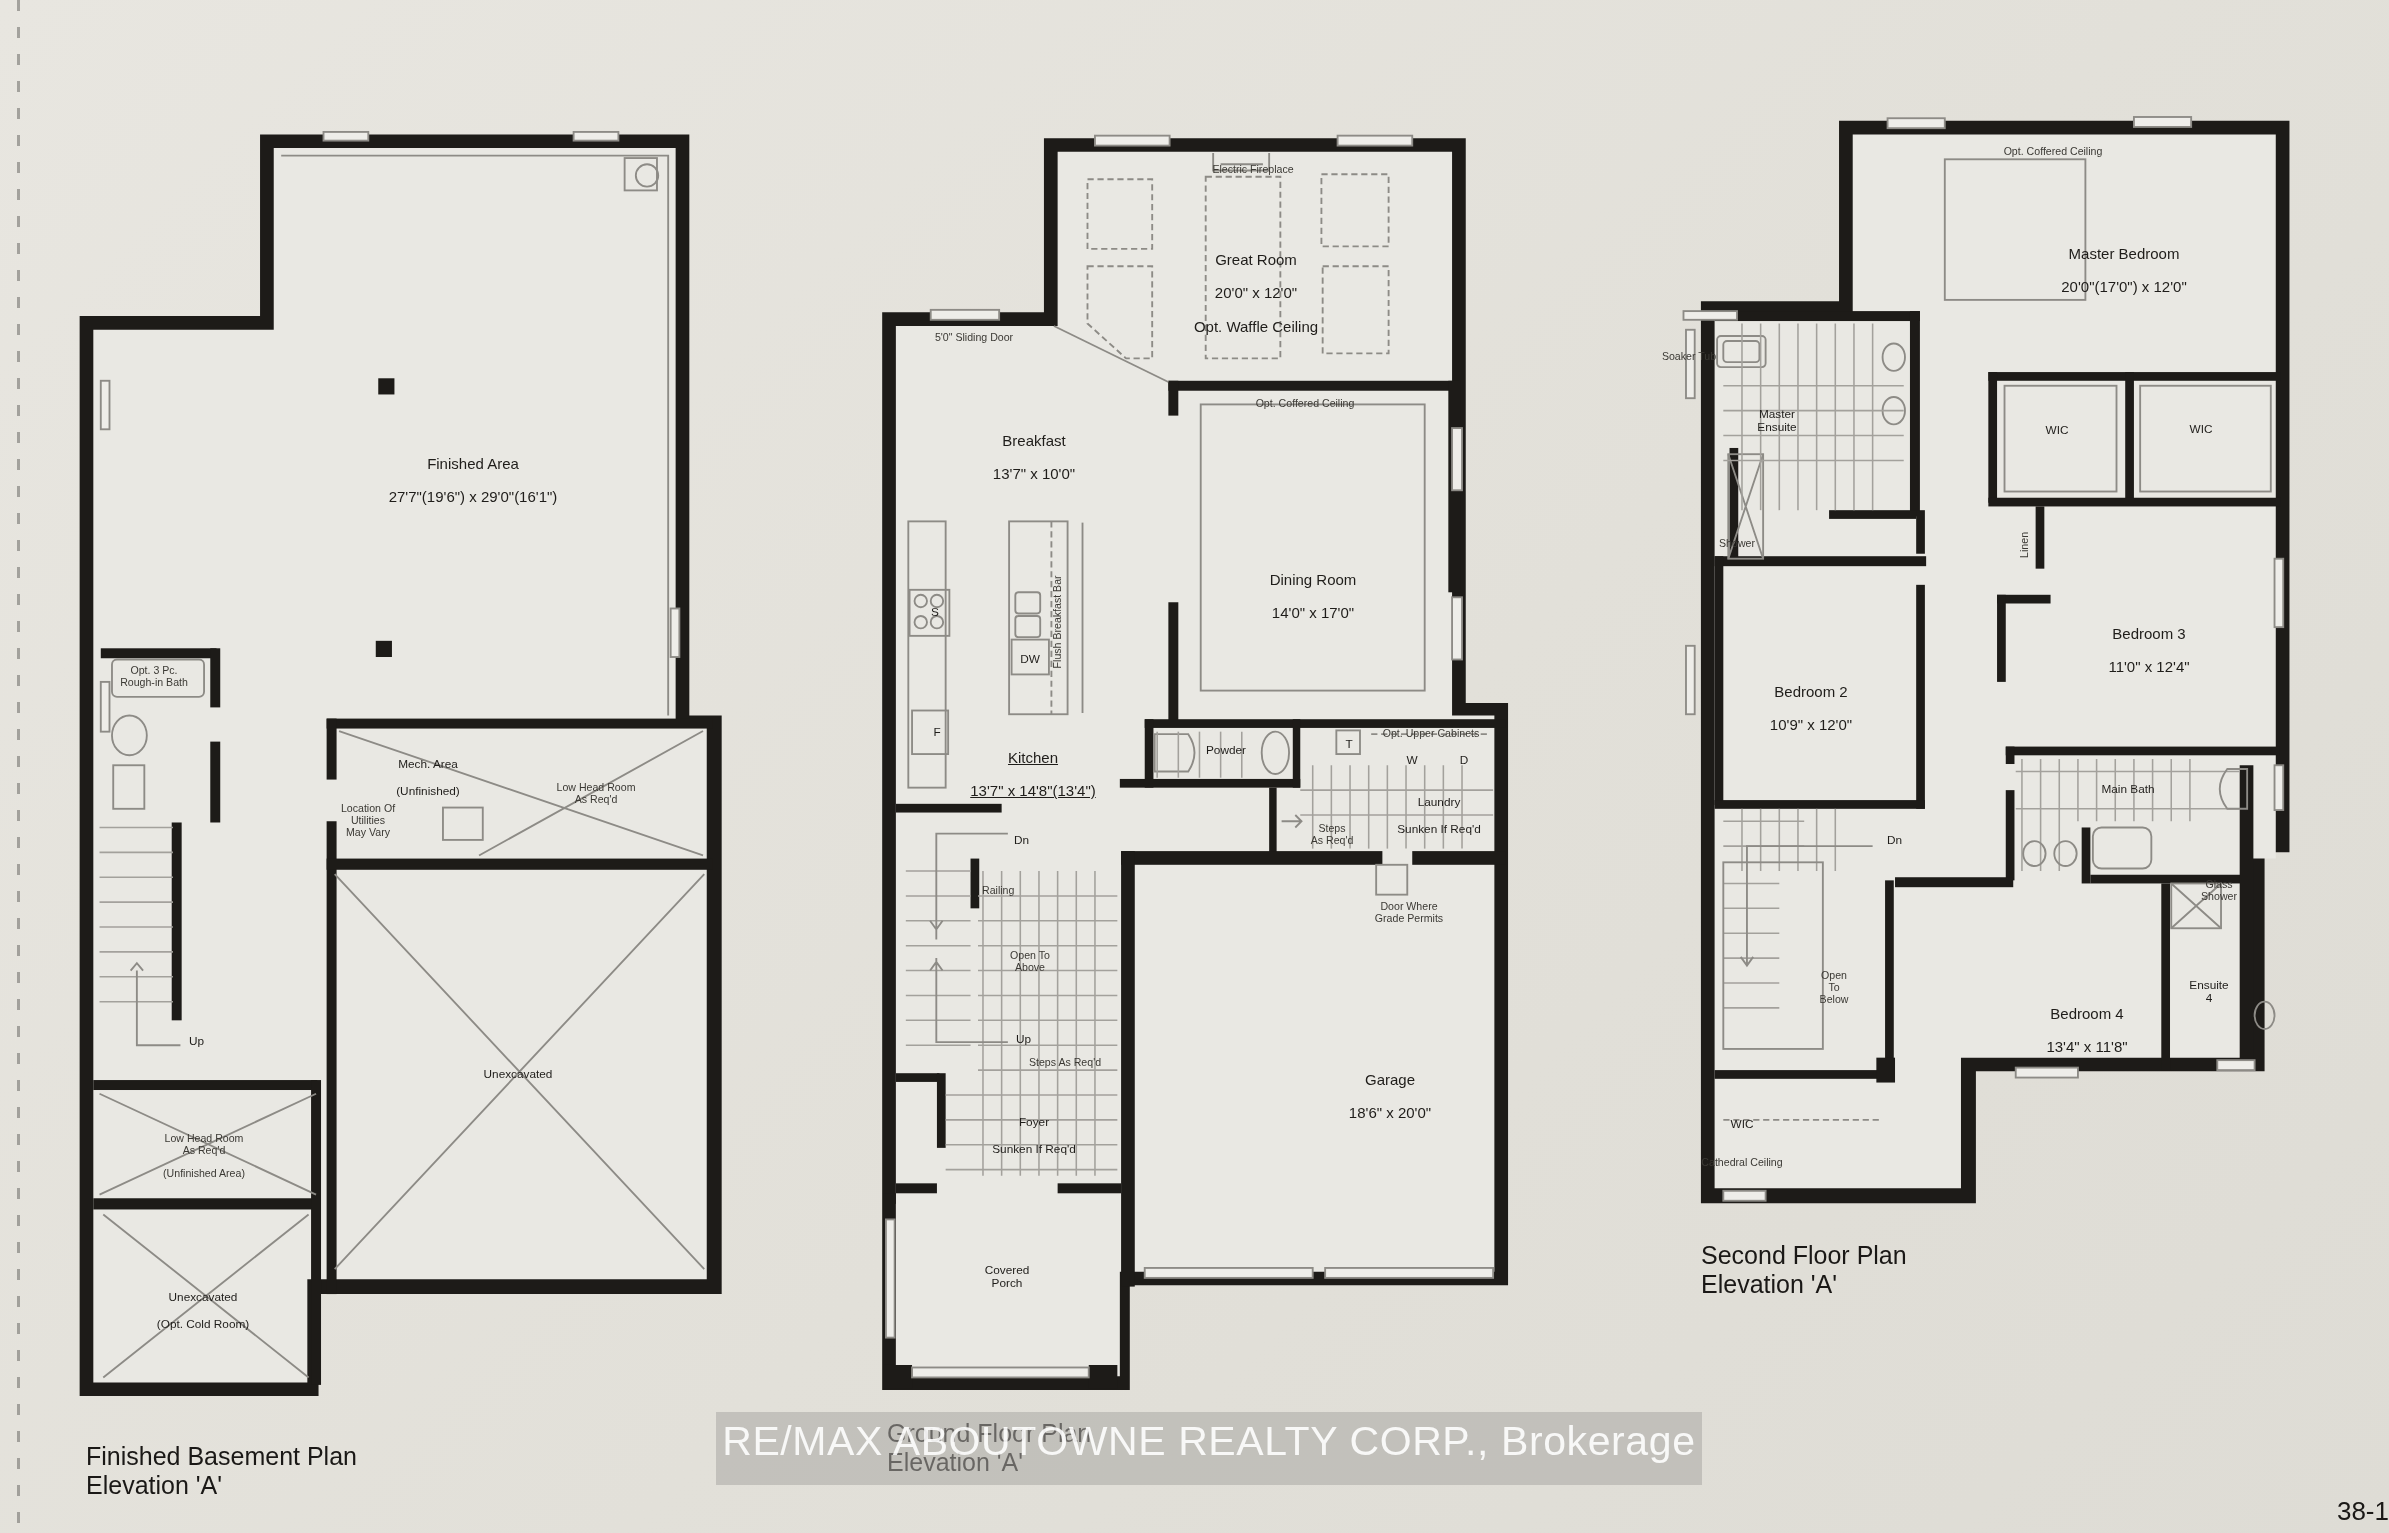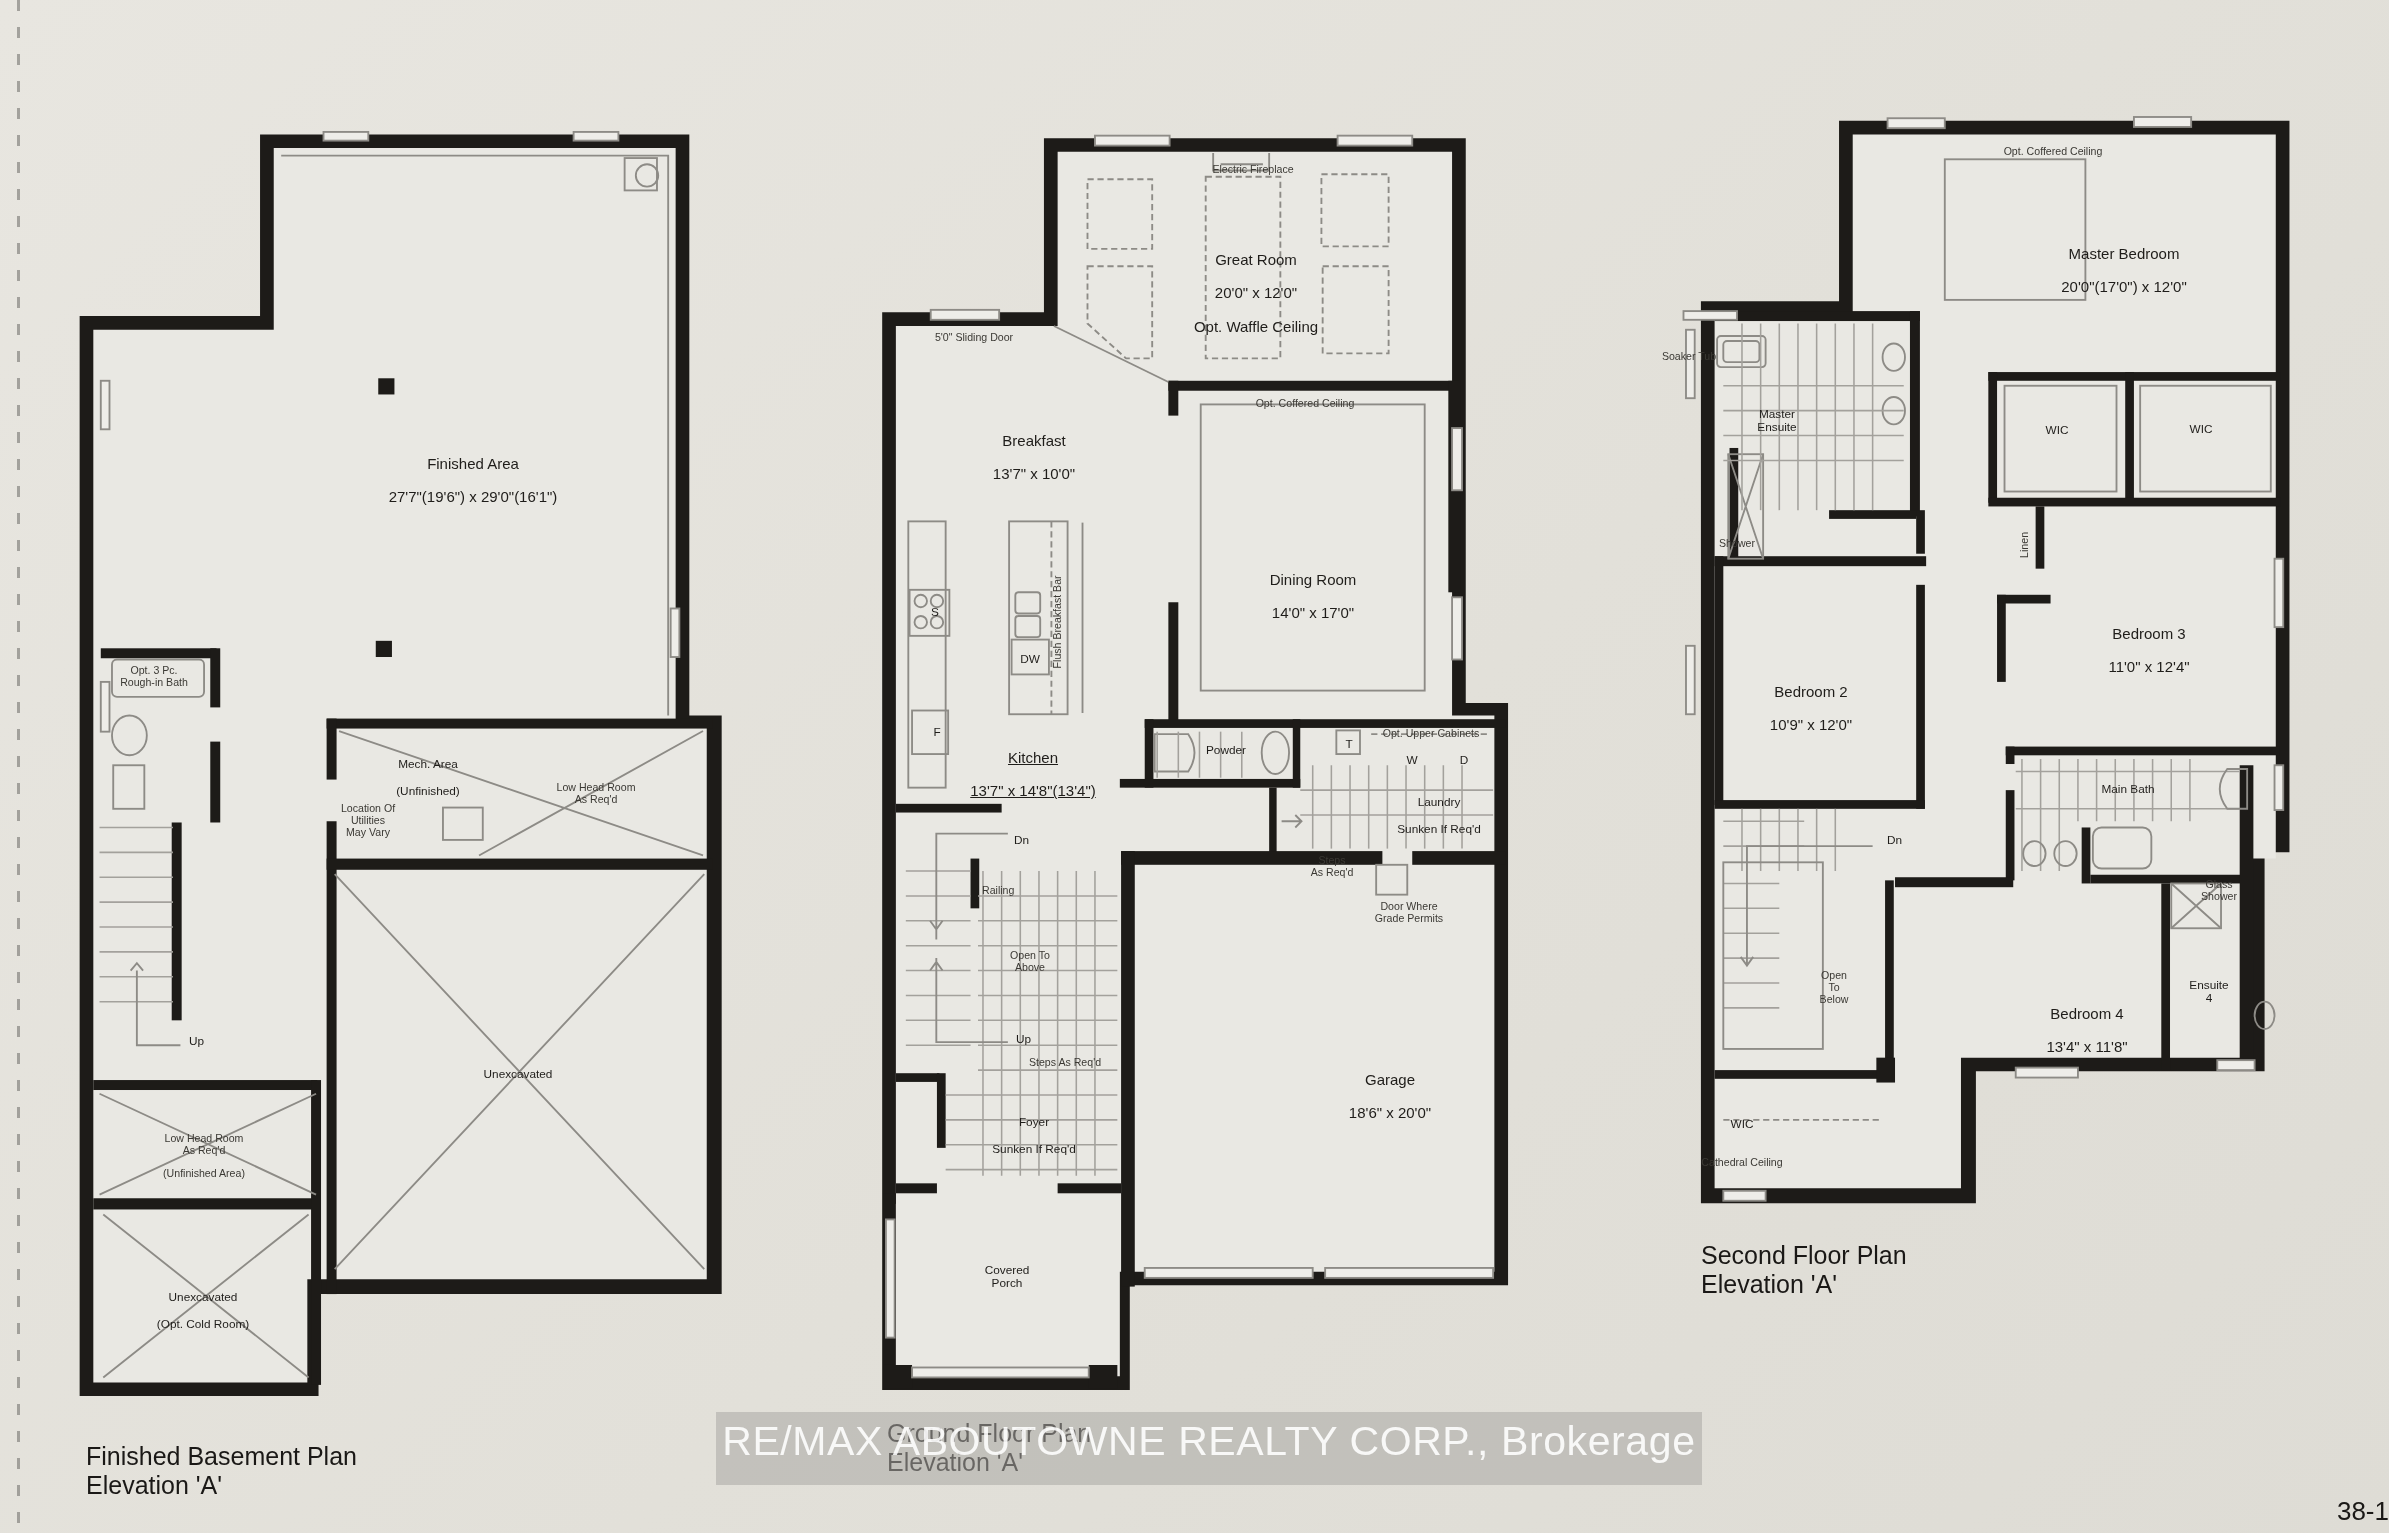--- a/index.html
+++ b/index.html
@@ -410,21 +410,21 @@
     <div class="lbl sm" style="left:937px;top:726px;">F</div>
     <div class="lbl sm" style="left:1226px;top:744px;">Powder</div>
     <div class="lbl sm" style="left:1439px;top:783px;">
       <span>Laundry</span><br>
       <span class="xs">Sunken If Req'd</span>
     </div>
     <div class="lbl xs" style="left:1431px;top:728px;">Opt. Upper Cabinets</div>
     <div class="lbl sm" style="left:1349px;top:738px;">T</div>
     <div class="lbl sm" style="left:1412px;top:754px;">W</div>
     <div class="lbl sm" style="left:1464px;top:754px;">D</div>
-    <div class="lbl xs" style="left:1332px;top:823px;margin-top:32px;">Steps
+    <div class="lbl xs" style="left:1332px;top:823px;">Steps
 As Req'd</div>
     <div class="lbl xs" style="left:1409px;top:901px;">Door Where
 Grade Permits</div>
     <div class="lbl sm left" style="left:1014px;top:834px;">Dn</div>
     <div class="lbl xs left" style="left:982px;top:885px;">Railing</div>
     <div class="lbl xs" style="left:1030px;top:950px;">Open To
 Above</div>
     <div class="lbl sm left" style="left:1016px;top:1033px;">Up</div>
     <div class="lbl xs" style="left:1065px;top:1057px;">Steps As Req'd</div>
     <div class="lbl sm" style="left:1034px;top:1103px;">

